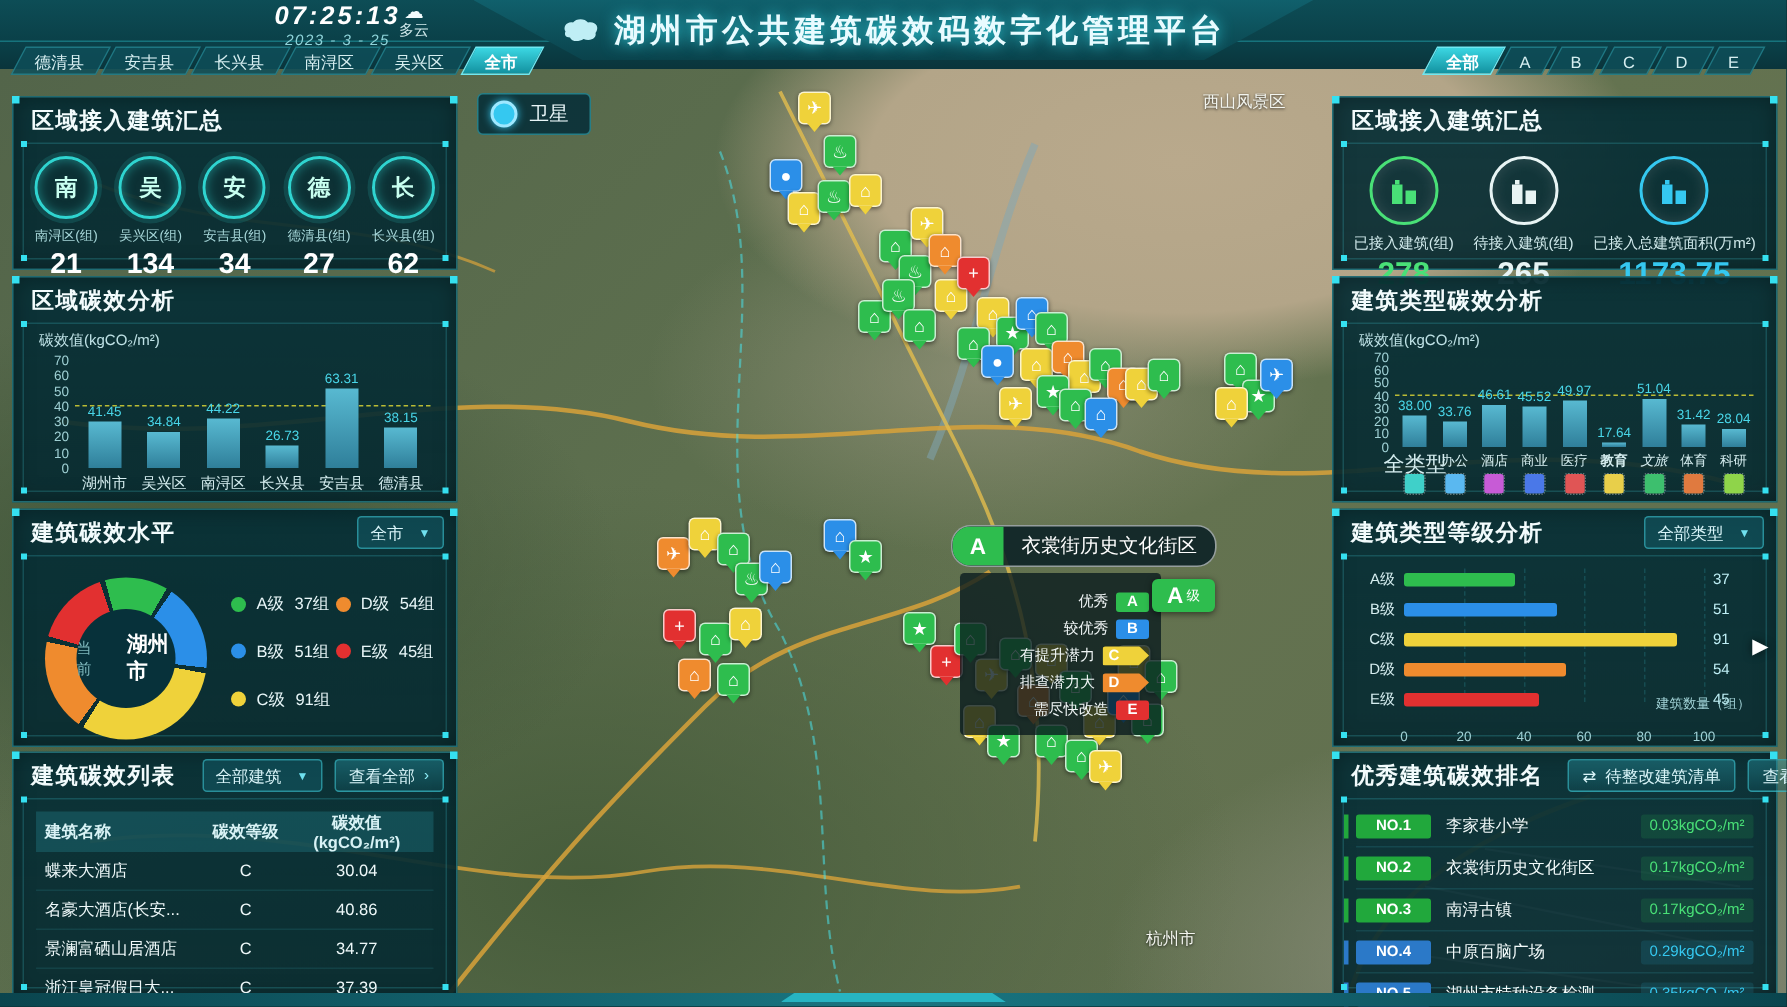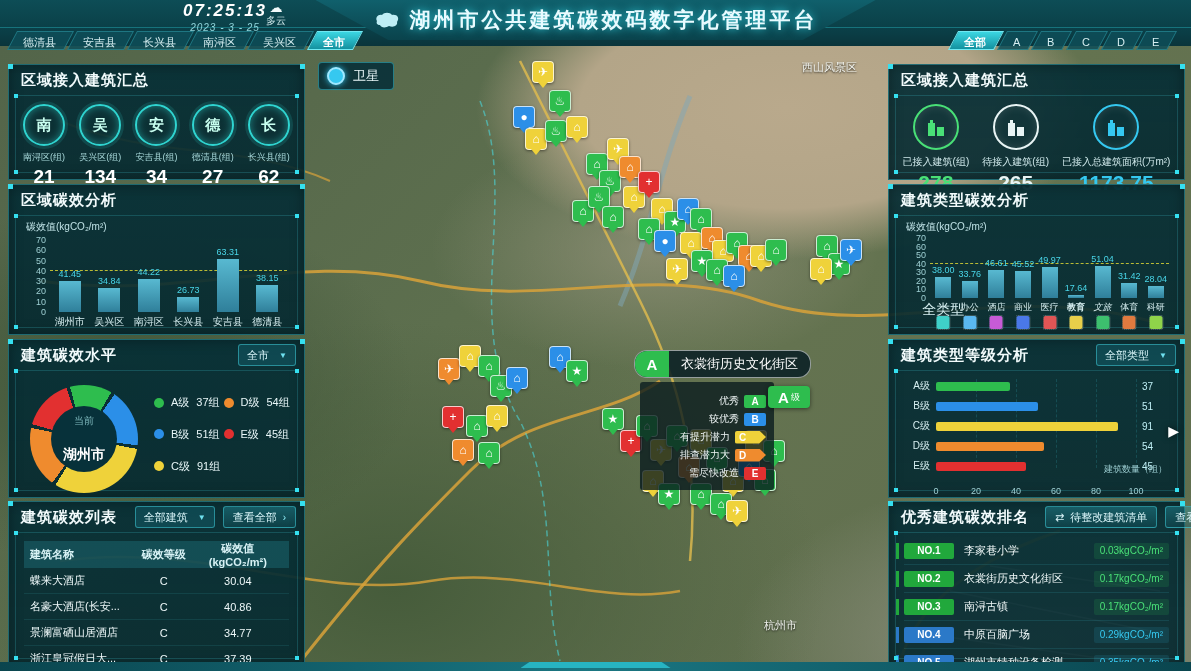--- a/index.html
+++ b/index.html
@@ -111,21 +111,21 @@
   .bcol{position:absolute;bottom:0;transform:translateX(-50%);display:flex;flex-direction:column;align-items:center;}
   .bar{background:linear-gradient(180deg,#58b9d1,#2f7f9a);width:100%;}
   .bval{font-size:9px;color:#49d6e8;margin-bottom:2px;white-space:nowrap;}
   .bcat{position:absolute;top:100%;margin-top:3px;transform:translateX(-50%);font-size:10px;color:#d6eef0;white-space:nowrap;}
   .bico{position:absolute;top:100%;margin-top:18px;transform:translateX(-50%);width:13px;height:13px;border-radius:2px;
       outline:1px dotted rgba(255,255,255,.35);}
   
   .donut-wrap{position:absolute;left:14px;top:14px;width:108px;height:108px;}
   .donut{width:108px;height:108px;border-radius:50%;}
   .donut-hole{position:absolute;inset:21px;border-radius:50%;background:#07313a;
-      display:flex;flex-direction:column;align-items:center;justify-content:center;gap:18px;}
+      display:flex;align-items:center;justify-content:center;gap:18px;}
   .donut-hole .c1{font-size:10px;color:#7fb9bd;}
   .donut-hole .c2{font-size:14px;font-weight:bold;color:#fff;}
   .dleg{position:absolute;left:138px;top:16px;right:4px;bottom:8px;display:grid;
       grid-auto-flow:column;grid-template-rows:repeat(3,1fr);grid-template-columns:1fr 1fr;align-items:center;}
   .dleg .it{display:flex;align-items:center;gap:7px;font-size:11px;color:#e8f6f8;}
   .dleg .sw{width:10px;height:10px;border-radius:50%;}
   
   .tbl{position:absolute;inset:8px 8px 6px 8px;font-size:11px;}
   .trow{display:grid;grid-template-columns:1.45fr .8fr 1.25fr;align-items:center;height:25px;padding:0 6px;}
   .thead{background:rgba(42,150,165,.28);color:#d8f2f5;font-weight:bold;height:27px;}

